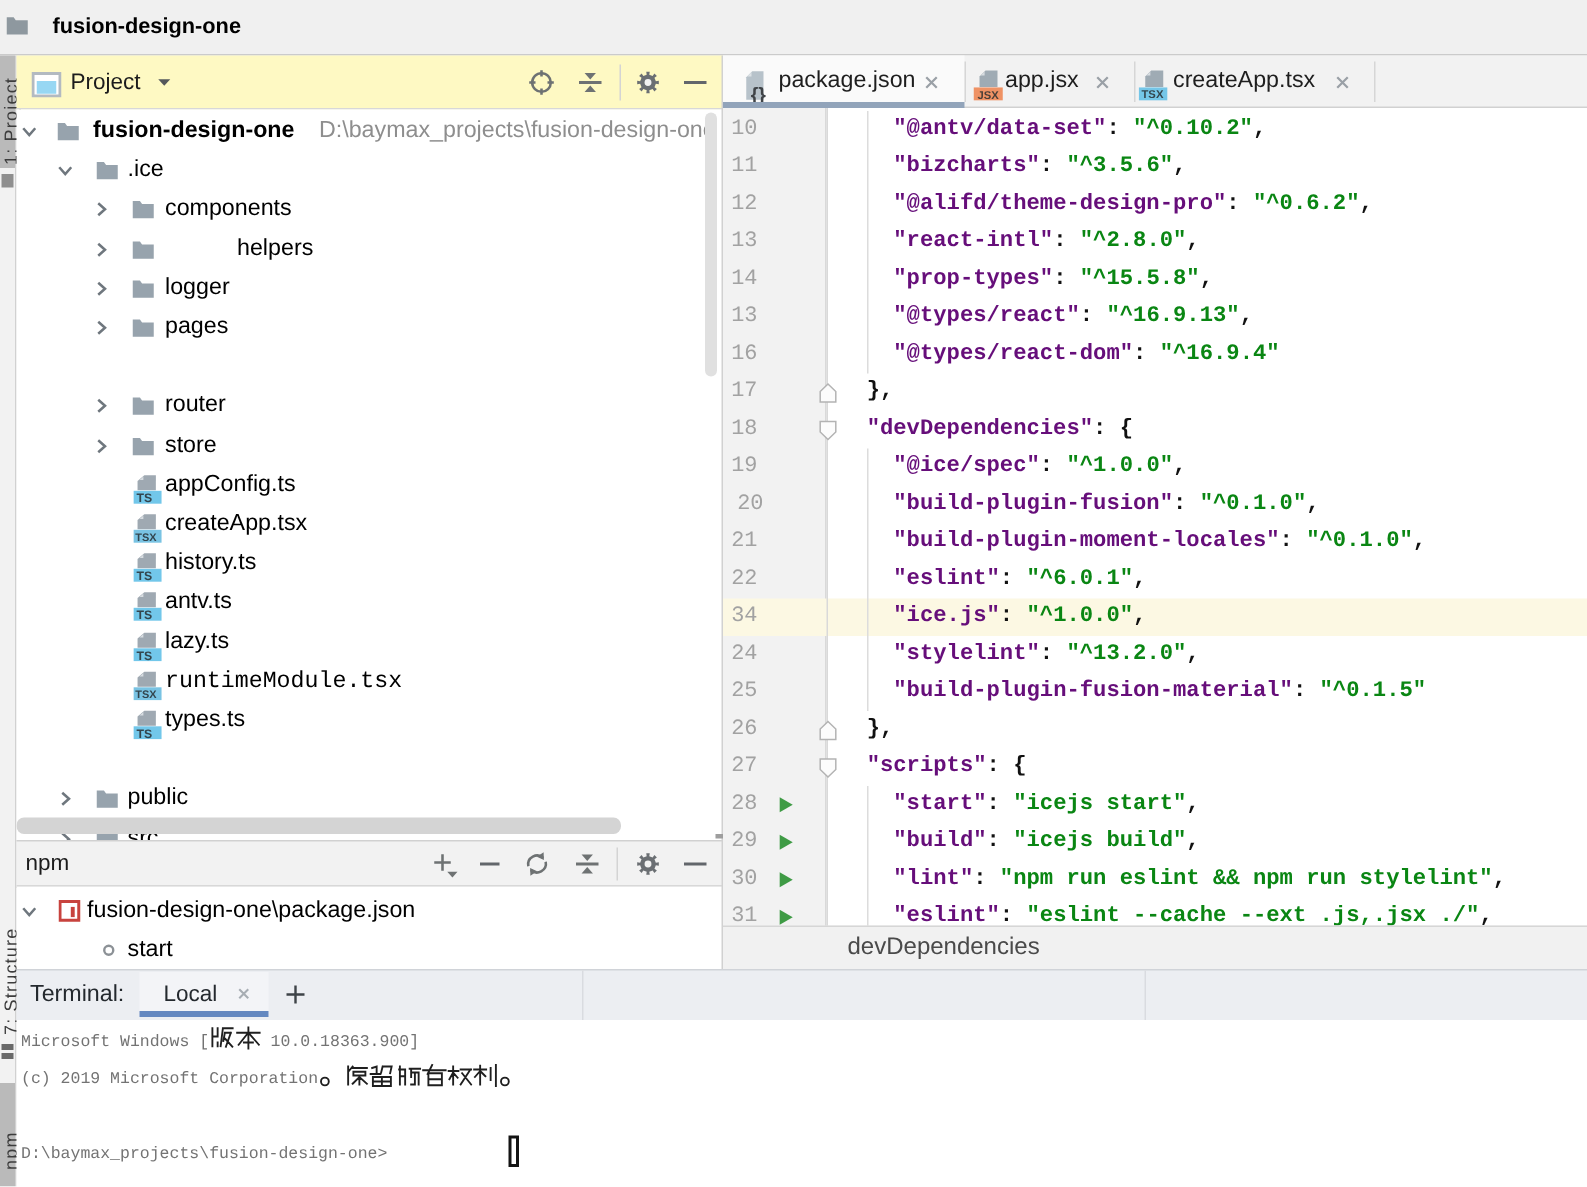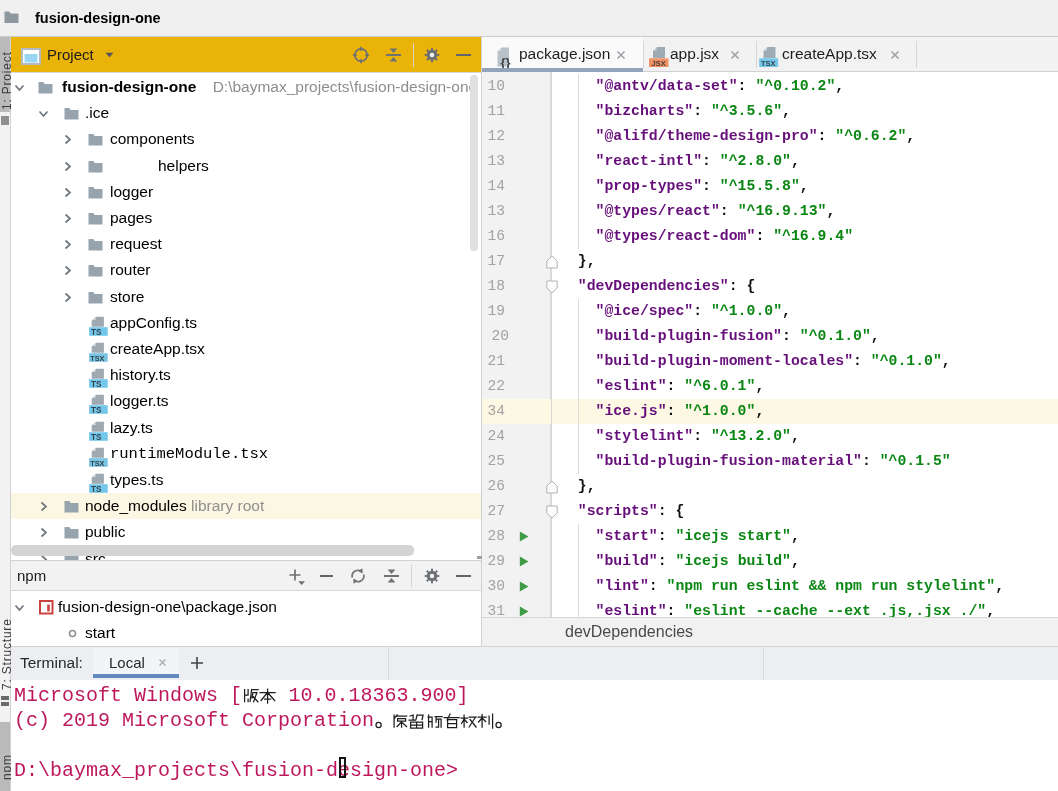--- a/index.html
+++ b/index.html
@@ -5,21 +5,21 @@
   html,body { width:1058px; height:791px; overflow:hidden; }
   body { font-family:"Liberation Sans", sans-serif; background:#fff; position:relative; }
   .ab { position:absolute; }
   
   #titlebar { left:0; top:0; width:1058px; height:37px; background:#f0f0f0; border-bottom:1px solid #cbcbcb; }
   #titlebar .ttl { left:35px; top:0; height:36px; line-height:36px; font-size:14.5px; font-weight:bold; color:#000; }
   
   #stripe { left:0; top:37px; width:11px; height:754px; background:#f2f2f2; border-right:1px solid #d1d1d1; }
   .vtext { font-size:12px; letter-spacing:0.8px; color:#3c3c3c; white-space:nowrap; transform-origin:0 0; }
   
-  #phdr { left:11px; top:37px; width:471px; height:36px; background:#eab308; border-bottom:1px solid #d8d8d8; }
+  #phdr { left:11px; top:37px; width:471px; height:36px; background:#fef9c3; border-bottom:1px solid #d8d8d8; }
   .hdrtxt { font-size:15px; color:#1c1c1c; }
   
   #tree { left:11px; top:73px; width:471px; height:487px; background:#fff; overflow:hidden; }
   .trow { position:absolute; left:0; width:471px; height:26px; line-height:26px; font-size:15.5px; color:#000; white-space:nowrap; }
   .gray { color:#8e8e8e; }
   
   #npmhdr { left:11px; top:560px; width:471px; height:31px; background:#f2f2f2; border-top:1px solid #d1d1d1; border-bottom:1px solid #d8d8d8; }
   #npmbody { left:11px; top:592px; width:471px; height:54px; background:#fff; }
   
   #edsep { left:481px; top:37px; width:1px; height:609px; background:#d1d1d1; }
@@ -29,21 +29,21 @@
   #gutter { left:482px; top:72px; width:69px; height:546px; background:#f2f2f2; border-right:1px solid #d9d9d9; }
   #caretrow { left:482px; top:399px; width:576px; height:25px; background:#fcf8e3; }
   .lnum { position:absolute; width:23px; text-align:right; font-family:"Liberation Mono",monospace; font-size:14.6px; color:#a2a2a2; height:25px; line-height:25px; }
   .cline { position:absolute; left:560px; height:25px; line-height:25px; font-family:"Liberation Mono",monospace; font-size:14.8px; font-weight:bold; white-space:pre; color:#111; }
   .k { color:#660e7a; } .s { color:#0a8613; }
   .guide { position:absolute; left:578px; width:1px; background:#dcdcdc; }
   #breadcrumb { left:482px; top:617px; width:576px; height:29px; background:#f1f1f1; border-top:1px solid #d6d6d6; }
   
   #termhdr { left:11px; top:646px; width:1047px; height:34px; background:#eceef2; border-top:1px solid #d0d3d8; }
   #termbody { left:11px; top:680px; width:1047px; height:111px; background:#fff; }
-  .tline { position:absolute; left:3px; height:25px; line-height:25px; font-family:"Liberation Mono",monospace; font-size:20px; color:#be185d; white-space:pre; }
+  .tline { position:absolute; left:3px; height:25px; line-height:25px; font-family:"Liberation Mono",monospace; font-size:11px; color:#737373; white-space:pre; }
   .cjk { display:inline-block; width:17.2px; height:16px; vertical-align:-2.5px; }
   svg { display:block; }
   .icon { position:absolute; }
 </style></head>
 <body>
 
 <div class="ab" id="titlebar">
   <svg class="icon" style="left:4px;top:10px" width="15" height="14" viewBox="0 0 15 14">
       <path d="M0.5 1.5 h4.6 l1.4 2 h8 v9.5 h-14 z" fill="#8e989f"></path>
     </svg>
@@ -136,29 +136,20 @@
 </div>
 <div class="trow" style="top:132.0px;">
 <svg class="icon" style="left:50px;top:7px" width="13" height="13" viewBox="0 0 13 13">
         <path d="M4.5 2.5 L9 6.5 L4.5 10.5" fill="none" stroke="#6f777e" stroke-width="1.7"></path>
       </svg>
 <svg class="icon" style="left:77px;top:7px" width="15" height="13" viewBox="0 0 15 13">
         <path d="M0.5 1 h4.8 l1.4 2 h7.8 v9.5 h-14 z" fill="#97a3ad"></path>
       </svg>
 <div class="ab" style="left:99px;top:0;">pages</div>
 </div>
-<div class="trow" style="top:158.2px;">
-<svg class="icon" style="left:50px;top:7px" width="13" height="13" viewBox="0 0 13 13">
-        <path d="M4.5 2.5 L9 6.5 L4.5 10.5" fill="none" stroke="#6f777e" stroke-width="1.7"></path>
-      </svg>
-<svg class="icon" style="left:77px;top:7px" width="15" height="13" viewBox="0 0 15 13">
-        <path d="M0.5 1 h4.8 l1.4 2 h7.8 v9.5 h-14 z" fill="#97a3ad"></path>
-      </svg>
-<div class="ab" style="left:99px;top:0;">request</div>
-</div>
 <div class="trow" style="top:184.4px;text-decoration:underline;">
 <svg class="icon" style="left:50px;top:7px" width="13" height="13" viewBox="0 0 13 13">
         <path d="M4.5 2.5 L9 6.5 L4.5 10.5" fill="none" stroke="#6f777e" stroke-width="1.7"></path>
       </svg>
 <svg class="icon" style="left:77px;top:7px" width="15" height="13" viewBox="0 0 15 13">
         <path d="M0.5 1 h4.8 l1.4 2 h7.8 v9.5 h-14 z" fill="#97a3ad"></path>
       </svg>
 <div class="ab" style="left:99px;top:0;">router</div>
 </div>
 <div class="trow" style="top:210.6px;">
@@ -197,21 +188,21 @@
       </svg>
 <div class="ab" style="left:99px;top:0;">history.ts</div>
 </div>
 <div class="trow" style="top:315.4px;">
 <svg class="icon" style="left:77px;top:6px" width="21" height="20" viewBox="0 0 21 20">
         <path d="M8.2 0.8 L15.9 0.8 15.9 10.8 3.7 10.8 3.7 4.6 Z" fill="#9fa9b2"></path>
         <path d="M7.6 1.6 L7.6 4 5 4 Z" fill="#d8dde1"></path>
         <rect x="1.1" y="11.2" width="18.6" height="8.6" fill="#72c7ea"></rect>
         <text x="3" y="18.7" font-size="8.2" font-weight="bold" fill="#33454e" font-family="Liberation Sans">TS</text>
       </svg>
-<div class="ab" style="left:99px;top:0;">logger.ts</div>
+<div class="ab" style="left:99px;top:0;">antv.ts</div>
 </div>
 <div class="trow" style="top:341.6px;">
 <svg class="icon" style="left:77px;top:6px" width="21" height="20" viewBox="0 0 21 20">
         <path d="M8.2 0.8 L15.9 0.8 15.9 10.8 3.7 10.8 3.7 4.6 Z" fill="#9fa9b2"></path>
         <path d="M7.6 1.6 L7.6 4 5 4 Z" fill="#d8dde1"></path>
         <rect x="1.1" y="11.2" width="18.6" height="8.6" fill="#72c7ea"></rect>
         <text x="3" y="18.7" font-size="8.2" font-weight="bold" fill="#33454e" font-family="Liberation Sans">TS</text>
       </svg>
 <div class="ab" style="left:99px;top:0;">lazy.ts</div>
 </div>
@@ -225,29 +216,20 @@
 <div class="ab" style="left:99px;top:0;font-family:Liberation Mono, monospace;">runtimeModule.tsx</div>
 </div>
 <div class="trow" style="top:394.0px;">
 <svg class="icon" style="left:77px;top:6px" width="21" height="20" viewBox="0 0 21 20">
         <path d="M8.2 0.8 L15.9 0.8 15.9 10.8 3.7 10.8 3.7 4.6 Z" fill="#9fa9b2"></path>
         <path d="M7.6 1.6 L7.6 4 5 4 Z" fill="#d8dde1"></path>
         <rect x="1.1" y="11.2" width="18.6" height="8.6" fill="#72c7ea"></rect>
         <text x="3" y="18.7" font-size="8.2" font-weight="bold" fill="#33454e" font-family="Liberation Sans">TS</text>
       </svg>
 <div class="ab" style="left:99px;top:0;">types.ts</div>
-</div>
-<div class="trow" style="top:420.2px;background:#fbf7e2;">
-<svg class="icon" style="left:26px;top:7px" width="13" height="13" viewBox="0 0 13 13">
-        <path d="M4.5 2.5 L9 6.5 L4.5 10.5" fill="none" stroke="#6f777e" stroke-width="1.7"></path>
-      </svg>
-<svg class="icon" style="left:53px;top:7px" width="15" height="13" viewBox="0 0 15 13">
-        <path d="M0.5 1 h4.8 l1.4 2 h7.8 v9.5 h-14 z" fill="#97a3ad"></path>
-      </svg>
-<div class="ab" style="left:74px;top:0;">node_modules <span class="gray">library root</span></div>
 </div>
 <div class="trow" style="top:446.4px;">
 <svg class="icon" style="left:26px;top:7px" width="13" height="13" viewBox="0 0 13 13">
         <path d="M4.5 2.5 L9 6.5 L4.5 10.5" fill="none" stroke="#6f777e" stroke-width="1.7"></path>
       </svg>
 <svg class="icon" style="left:53px;top:7px" width="15" height="13" viewBox="0 0 15 13">
         <path d="M0.5 1 h4.8 l1.4 2 h7.8 v9.5 h-14 z" fill="#97a3ad"></path>
       </svg>
 <div class="ab" style="left:74px;top:0;">public</div>
 </div>

